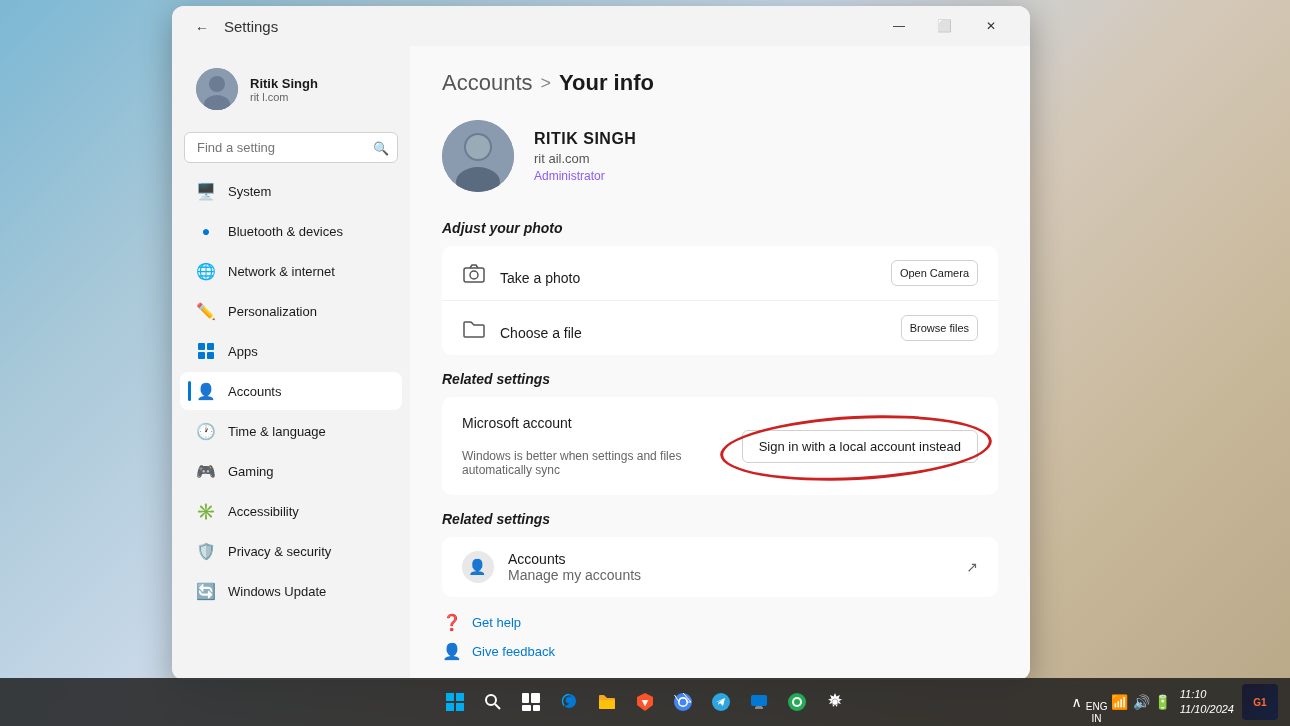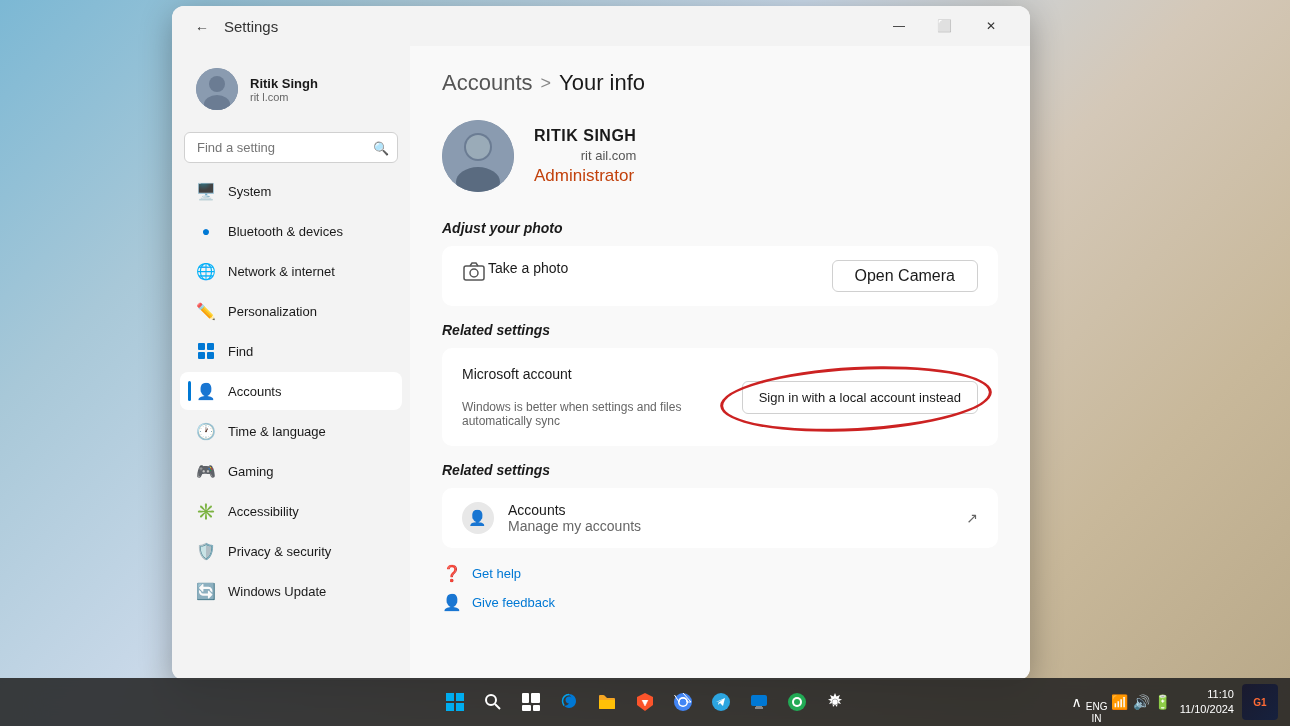--- a/index.html
+++ b/index.html
@@ -57,25 +57,26 @@
       display: flex;
       align-items: center;
       gap: 4px;
     }
     .tray-icon {
       font-size: 14px;
       color: white;
       cursor: pointer;
     }
     .time-date {
-      text-align: right;
+      text-align: left;
       color: white;
       font-size: 11px;
       line-height: 1.4;
       cursor: pointer;
+      font-style: italic;
     }
     .corner-widget {
       width: 36px;
       height: 36px;
       background: linear-gradient(135deg, #1a1a2e, #16213e);
       border-radius: 4px;
       display: flex;
       align-items: center;
       justify-content: center;
       font-size: 10px;
@@ -264,21 +265,21 @@
     }
     .breadcrumb-parent {
       font-size: 22px;
       font-weight: 400;
       color: #555;
       cursor: pointer;
     }
     .breadcrumb-sep { font-size: 18px; color: #888; }
     .breadcrumb-current {
       font-size: 22px;
-      font-weight: 400;
+      font-weight: 700;
       color: #1a1a1a;
     }
 
     
     .profile-section {
       display: flex;
       align-items: center;
       gap: 20px;
       margin-bottom: 28px;
     }
@@ -289,68 +290,68 @@
       background: linear-gradient(135deg, #8a9bb0, #6b7c93);
       display: flex;
       align-items: center;
       justify-content: center;
       font-size: 36px;
       overflow: hidden;
       flex-shrink: 0;
     }
     .profile-details { display: flex; flex-direction: column; gap: 3px; }
     .profile-display-name { font-size: 16px; font-weight: 700; color: #1a1a1a; letter-spacing: 0.5px; }
-    .profile-email-large { font-size: 13px; color: #555; text-align: right; }
-    .profile-role { font-size: 17px; color: #c2410c; }
+    .profile-email-large { font-size: 13px; color: #555; }
+    .profile-role { font-size: 12px; color: #8b5cf6; }
 
     
     .section-card {
       background: white;
       border-radius: 10px;
       margin-bottom: 16px;
       overflow: hidden;
     }
     .section-title {
       font-size: 14px;
       font-weight: 600;
       color: #1a1a1a;
       margin-bottom: 10px;
       font-style: italic;
     }
 
     
     .settings-row {
       display: flex;
-      align-items: flex-start;
+      align-items: flex-end;
       padding: 14px 20px;
       border-bottom: 1px solid #f0f0f0;
-      gap: 2px;
+      gap: 14px;
     }
     .settings-row:last-child { border-bottom: none; }
     .row-icon {
       width: 24px;
       height: 24px;
       display: flex;
       align-items: center;
       justify-content: center;
       font-size: 18px;
       color: #555;
       flex-shrink: 0;
     }
     .row-text {
       flex: 1;
       font-size: 14px;
       color: #1a1a1a;
     }
     .row-action-btn {
-      padding: 6px 22px;
+      padding: 6px 8px;
       border: 1px solid #d0d0d0;
       background: white;
       border-radius: 6px;
-      font-size: 16px;
+      font-size: 11px;
       color: #1a1a1a;
       cursor: pointer;
       white-space: nowrap;
     }
 
     
     .account-settings-row {
       display: flex;
       align-items: center;
       padding: 18px 20px;
@@ -480,21 +481,21 @@
       </div>
       <div class="nav-item">
         <span class="nav-icon">
           <svg width="18" height="18" viewBox="0 0 18 18">
             <rect x="1" y="1" width="7" height="7" rx="1" fill="#0078d4"></rect>
             <rect x="10" y="1" width="7" height="7" rx="1" fill="#0078d4"></rect>
             <rect x="1" y="10" width="7" height="7" rx="1" fill="#0078d4"></rect>
             <rect x="10" y="10" width="7" height="7" rx="1" fill="#0078d4"></rect>
           </svg>
         </span>
-        <span>Find</span>
+        <span>Apps</span>
       </div>
       <div class="nav-item active">
         <span class="nav-icon" style="color:#0078d4;">👤</span>
         <span>Accounts</span>
       </div>
       <div class="nav-item">
         <span class="nav-icon" style="color:#0078d4;">🕐</span>
         <span>Time &amp; language</span>
       </div>
       <div class="nav-item">
@@ -545,20 +546,29 @@
           <div class="row-icon">
             <svg width="22" height="22" viewBox="0 0 22 22" fill="none">
               <rect x="1" y="5" width="20" height="14" rx="2" stroke="#555" stroke-width="1.5" fill="none"></rect>
               <circle cx="11" cy="12" r="4" stroke="#555" stroke-width="1.5" fill="none"></circle>
               <path d="M7 5 L9 2 L13 2 L15 5" stroke="#555" stroke-width="1.5" fill="none"></path>
             </svg>
           </div>
           <span class="row-text">Take a photo</span>
           <button class="row-action-btn">Open Camera</button>
         </div>
+        <div class="settings-row">
+          <div class="row-icon">
+            <svg width="22" height="18" viewBox="0 0 22 18" fill="none">
+              <path d="M1 4 L1 16 Q1 17 2 17 L20 17 Q21 17 21 16 L21 6 Q21 5 20 5 L11 5 L9 3 Q8.5 2 7 2 L2 2 Q1 2 1 3 Z" stroke="#555" stroke-width="1.5" fill="none"></path>
+            </svg>
+          </div>
+          <span class="row-text">Choose a file</span>
+          <button class="row-action-btn">Browse files</button>
+        </div>
       </div>
 
       <div class="section-title">Related settings</div>
       <div class="section-card" style="position:relative;">
         <div class="account-settings-row">
           <div class="account-text">
             <div class="account-label">Microsoft account</div>
             <div class="account-desc">Windows is better when settings and files automatically sync</div>
           </div>
           <div style="position:relative; display:inline-block;">

